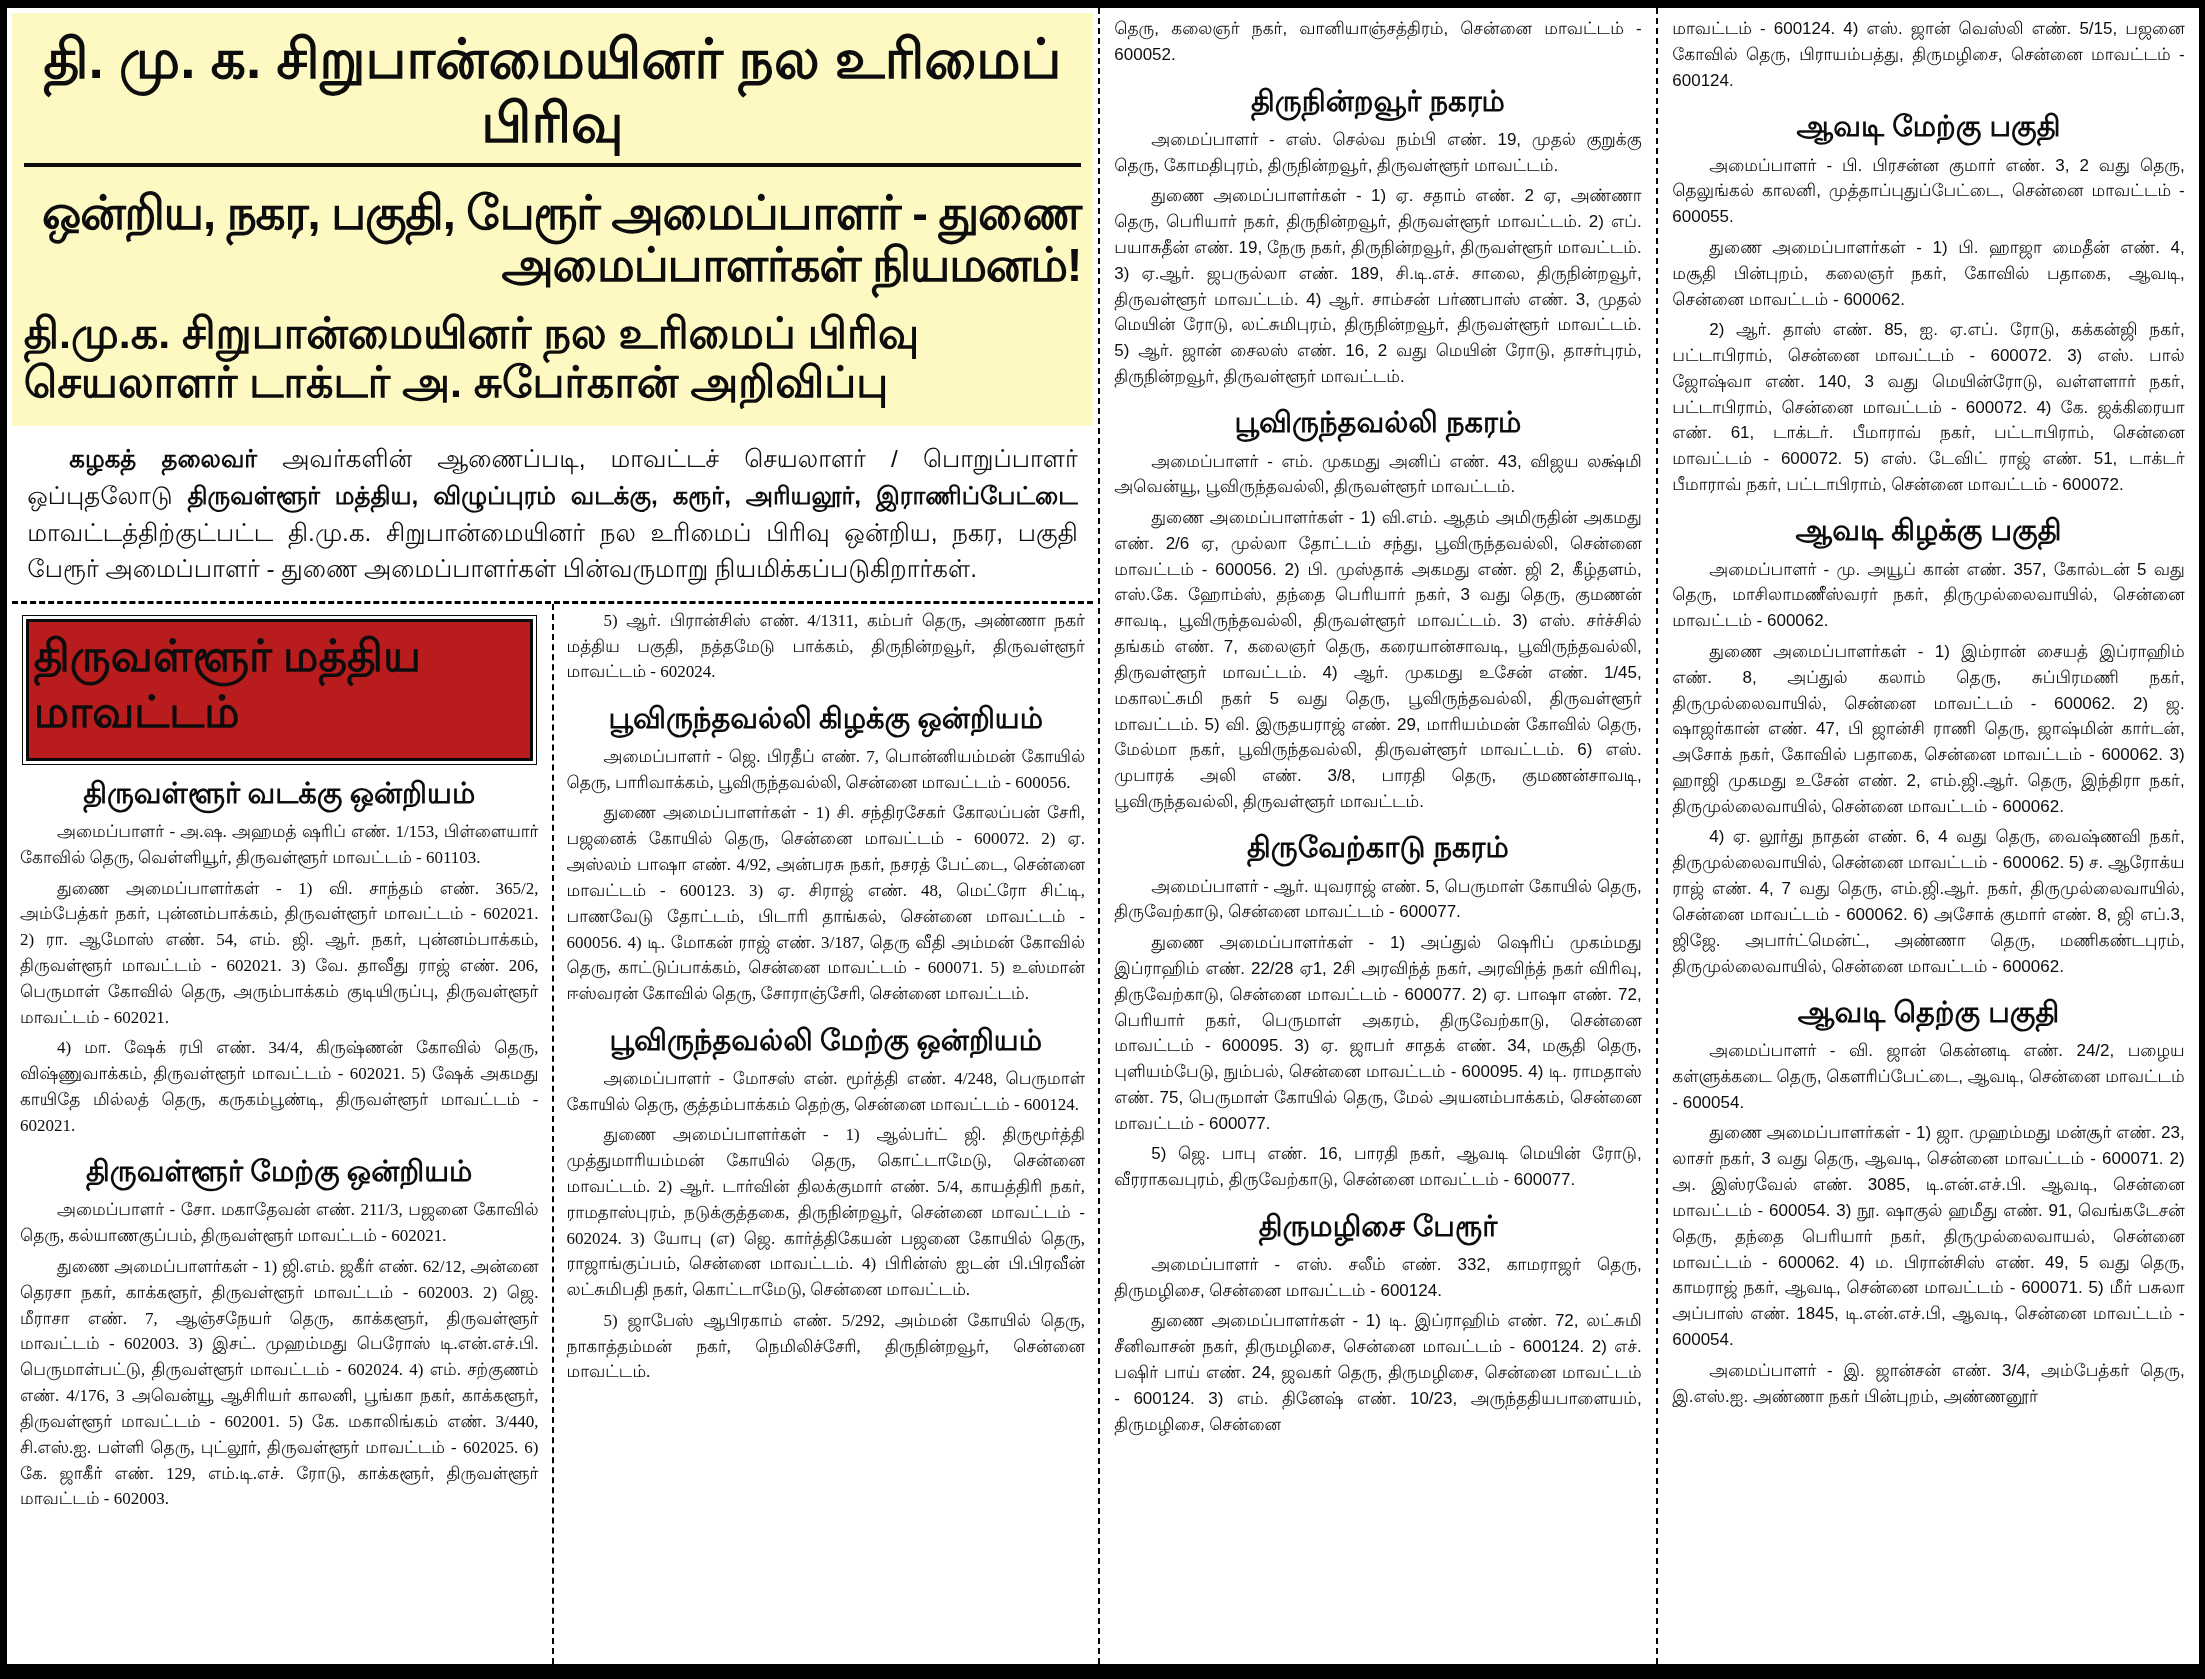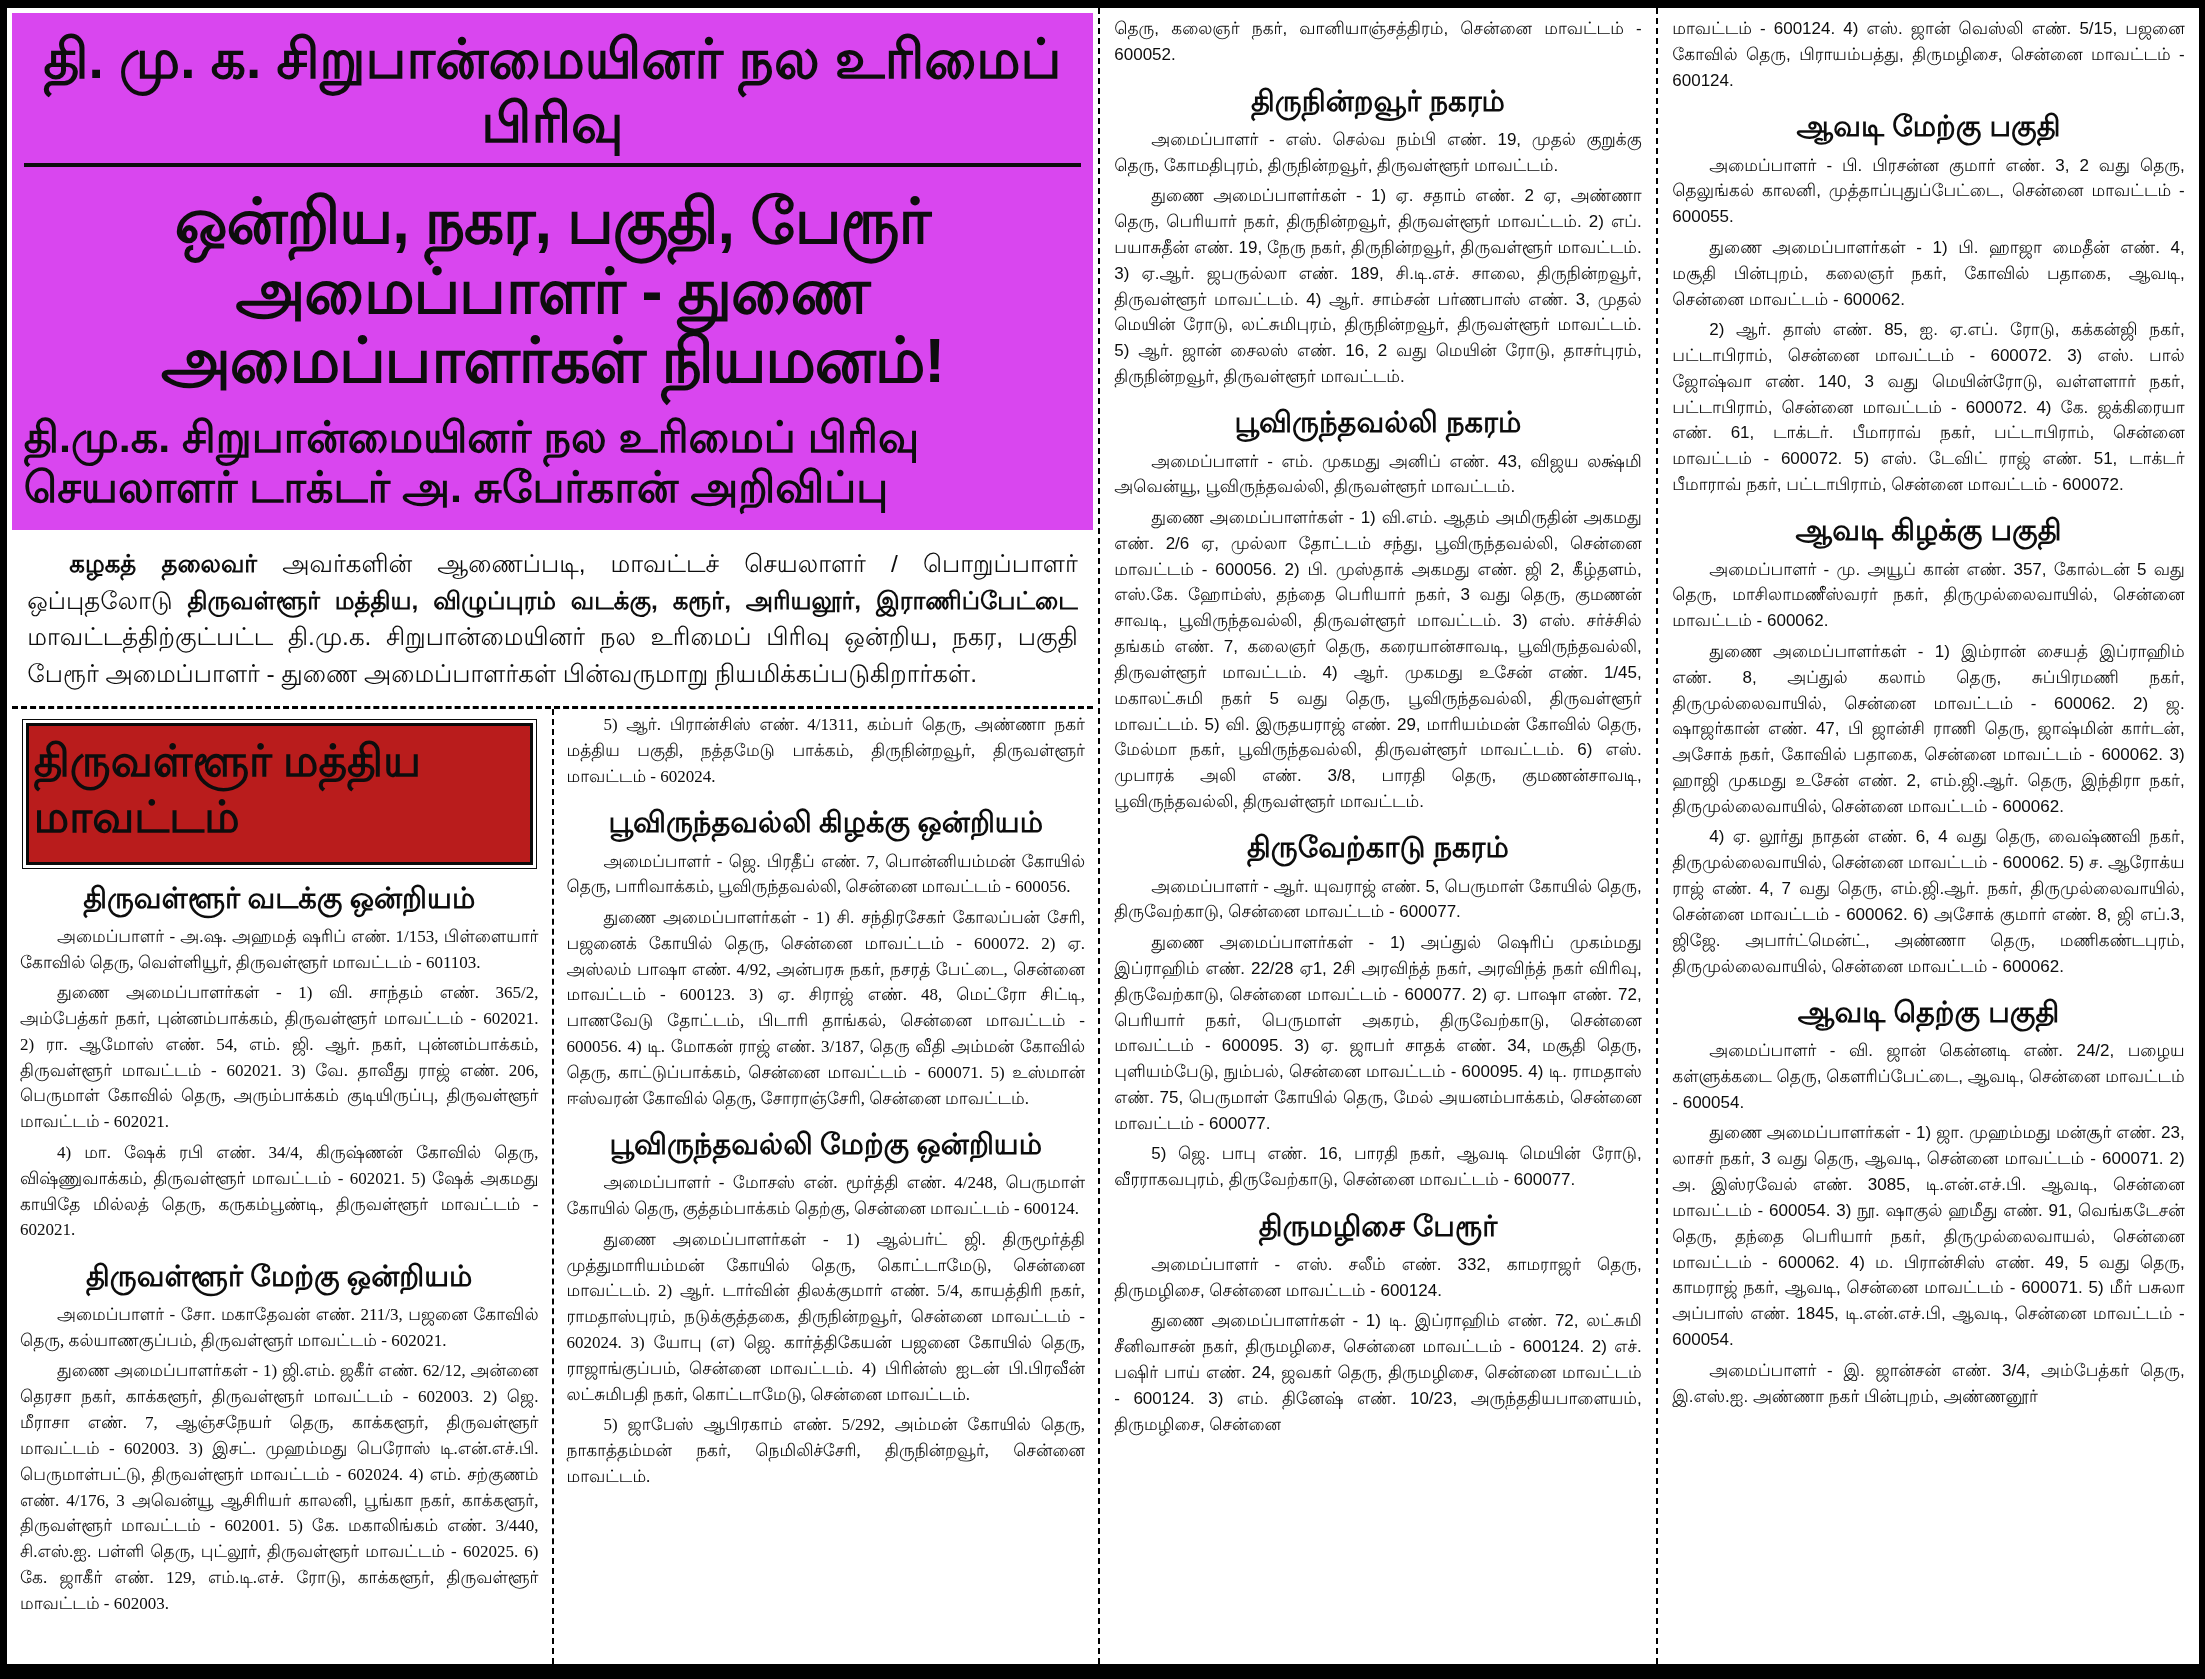--- a/index.html
+++ b/index.html
@@ -5,24 +5,24 @@
   html,body{margin:0;padding:0;background:#e8e8e8;}
   .page{
     position:relative;width:2205px;height:1679px;background:#ffffff;
     box-sizing:border-box;
     border-top:8.4px solid #000;border-bottom:15.5px solid #000;
     border-left:7.2px solid #000;border-right:6px solid #000;
     display:flex;font-family:"Liberation Sans", sans-serif;color:#0d0d0d;
     overflow:hidden;
   }
   .left-region{width:1093px;box-sizing:border-box;border-right:2.4px dashed #000;display:flex;flex-direction:column;min-height:0;}
-  .masthead{background:#d946ef;margin:4.8px 4.8px 0 4.8px;padding:15.5px 12px 18px;}
+  .masthead{background:#fef9c3;margin:4.8px 4.8px 0 4.8px;padding:15.5px 12px 18px;}
   .t1{font-size:55px;font-weight:bold;text-align:center;line-height:1.15;}
   .t1 span{display:inline-block;border-bottom:4.2px solid #0d0d0d;padding-bottom:8.4px;}
-  .t2{font-size:63px;font-weight:900;text-align:center;line-height:1.1;margin-top:20.3px;letter-spacing:-1.2px;}
+  .t2{font-size:47px;font-weight:900;text-align:right;line-height:1.1;margin-top:20.3px;letter-spacing:-1.2px;}
   .t3{font-size:43px;font-weight:bold;line-height:1.15;margin-top:18px;}
   .intro{font-size:24.5px;line-height:1.5;text-align:justify;margin:0 4.8px;padding:15.5px 15.5px 13px;border-bottom:3px dashed #000;text-indent:42px;}
   .cols2{flex:1;display:flex;min-height:0;}
   .cols2 .col{flex:1;min-width:0;overflow:hidden;padding:3.6px 13px 6px;box-sizing:border-box;font-family:Liberation Serif, serif;}
   .colsep{border-right:2.4px dashed #000;}
   .col3{width:558px;box-sizing:border-box;border-right:2.4px dashed #000;padding:8.4px 14.3px;overflow:hidden;}
   .col4{flex:1;box-sizing:border-box;padding:8.4px 14.3px 10.8px;overflow:hidden;display:flex;flex-direction:column;min-width:0;}
   .district-box{
     margin:10.8px 6px 8.4px;background:#b91c1c;
     border:3.6px solid #0a0a0a;outline:1.8px solid #0a0a0a;outline-offset:3px;

